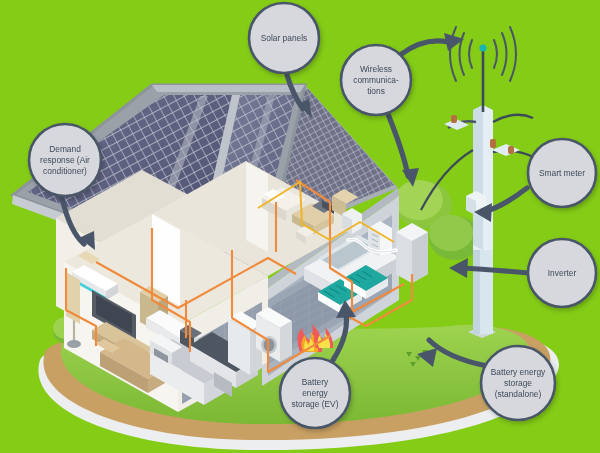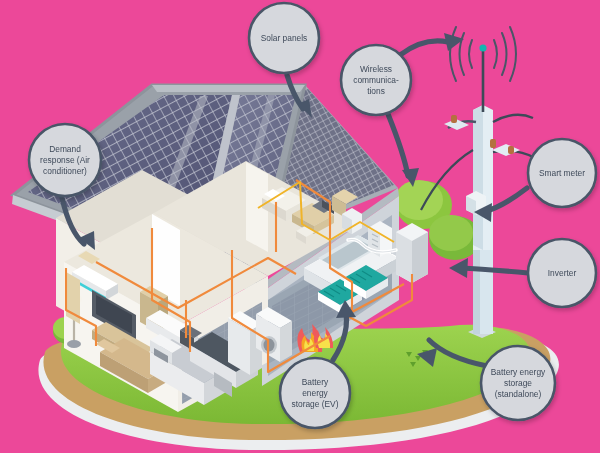--- a/index.html
+++ b/index.html
@@ -1,18 +1,18 @@
 <!DOCTYPE html>
 <html><head>
 <meta charset="utf-8">
 <style>
   html,body{margin:0;padding:0;background:#ffffff;}
   body{width:600px;height:453px;overflow:hidden;
        font-family:"Liberation Sans",sans-serif;}
-  #stage{position:relative;width:600px;height:453px;background:#ec4899;}
+  #stage{position:relative;width:600px;height:453px;background:#84cc16;}
   svg#scene{position:absolute;left:0;top:0;width:600px;height:453px;}
   .calloutText{font-family:"Liberation Sans",sans-serif;
       font-size:8.4px;fill:#3f4a5a;text-anchor:middle;}
   .calloutCircle{fill:#d6d8dd;stroke:#4a5667;stroke-width:2.6;}
   .arrow{fill:none;stroke:#49566a;stroke-width:5.2;stroke-linecap:round;}
   .arrowHead{fill:#49566a;}
 </style>
 </head>
 <body>
 

